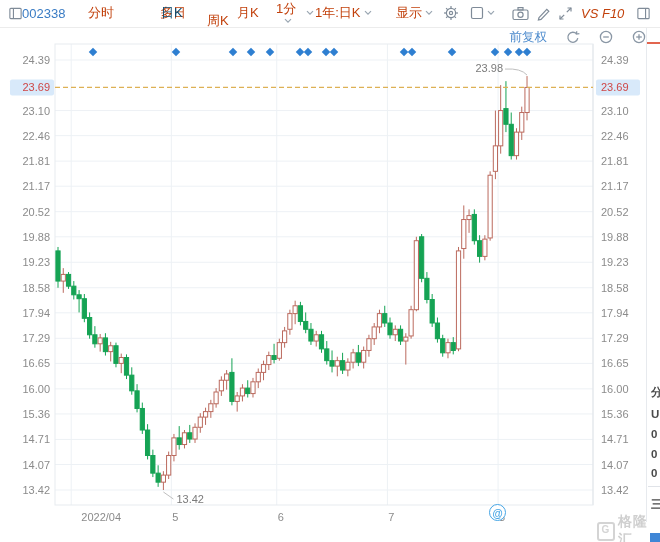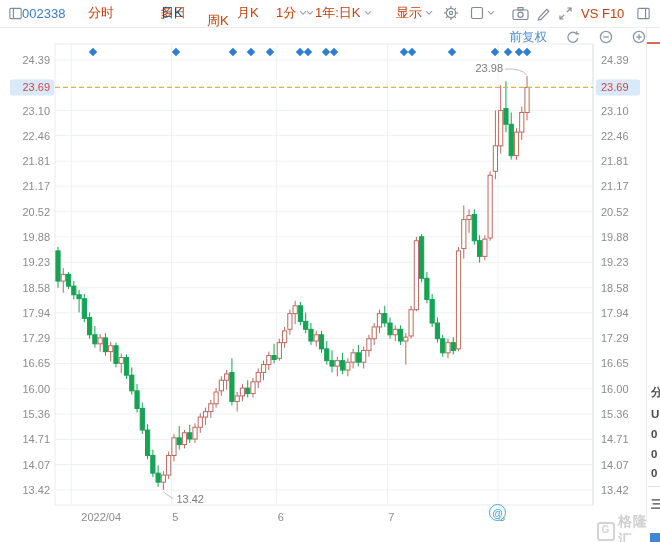--- a/index.html
+++ b/index.html
@@ -80,21 +80,21 @@
         <span>周K</span>
       </div>
       <div class="tb-item" style="left: 237px; gap: 44px;">
         <span>月K</span>
         <span class="chev">
           <svg width="8" height="6" viewBox="0 0 8 6">
             <path d="M1,1.2 L4,4.2 L7,1.2" stroke="#9aa6b2" stroke-width="1.2" fill="none"></path>
           </svg>
         </span>
       </div>
-      <div class="tb-item" style="left: 276px;">
+      <div class="tb-item" style="left: 276px; flex-direction: column;">
         <span>1分</span>
         <span class="chev">
           <svg width="8" height="6" viewBox="0 0 8 6">
             <path d="M1,1.2 L4,4.2 L7,1.2" stroke="#9aa6b2" stroke-width="1.2" fill="none"></path>
           </svg>
         </span>
       </div>
       <div class="tb-item" style="left: 315px;">
         <span>1年:日K</span>
         <span class="chev">
@@ -152,21 +152,21 @@
       <div class="tb-item" style="left: 558px;">
         <svg width="15" height="15" viewBox="0 0 15 15">
           <g stroke="#7f8b98" stroke-width="1.2" fill="none">
             <path d="M9.5,2 H13 V5.5"></path>
             <path d="M13,2 L8.8,6.2"></path>
             <path d="M5.5,13 H2 V9.5"></path>
             <path d="M2,13 L6.2,8.8"></path>
           </g>
         </svg>
       </div>
-      <div class="tb-item" style="left: 581px;">
+      <div class="tb-item" style="left: 581px; font-style: italic;">
         <span>VS F10</span>
       </div>
       <div class="tb-item" style="left: 636px;">
         <svg width="15" height="15" viewBox="0 0 16 16">
           <rect x="2" y="2.5" width="12" height="11" rx="1" stroke="#7f8b98" stroke-width="1.2" fill="none"></rect>
           <line x1="10.2" y1="2.5" x2="10.2" y2="13.5" stroke="#7f8b98" stroke-width="1.2" fill="none"></line>
         </svg>
       </div>
     </div>
 

